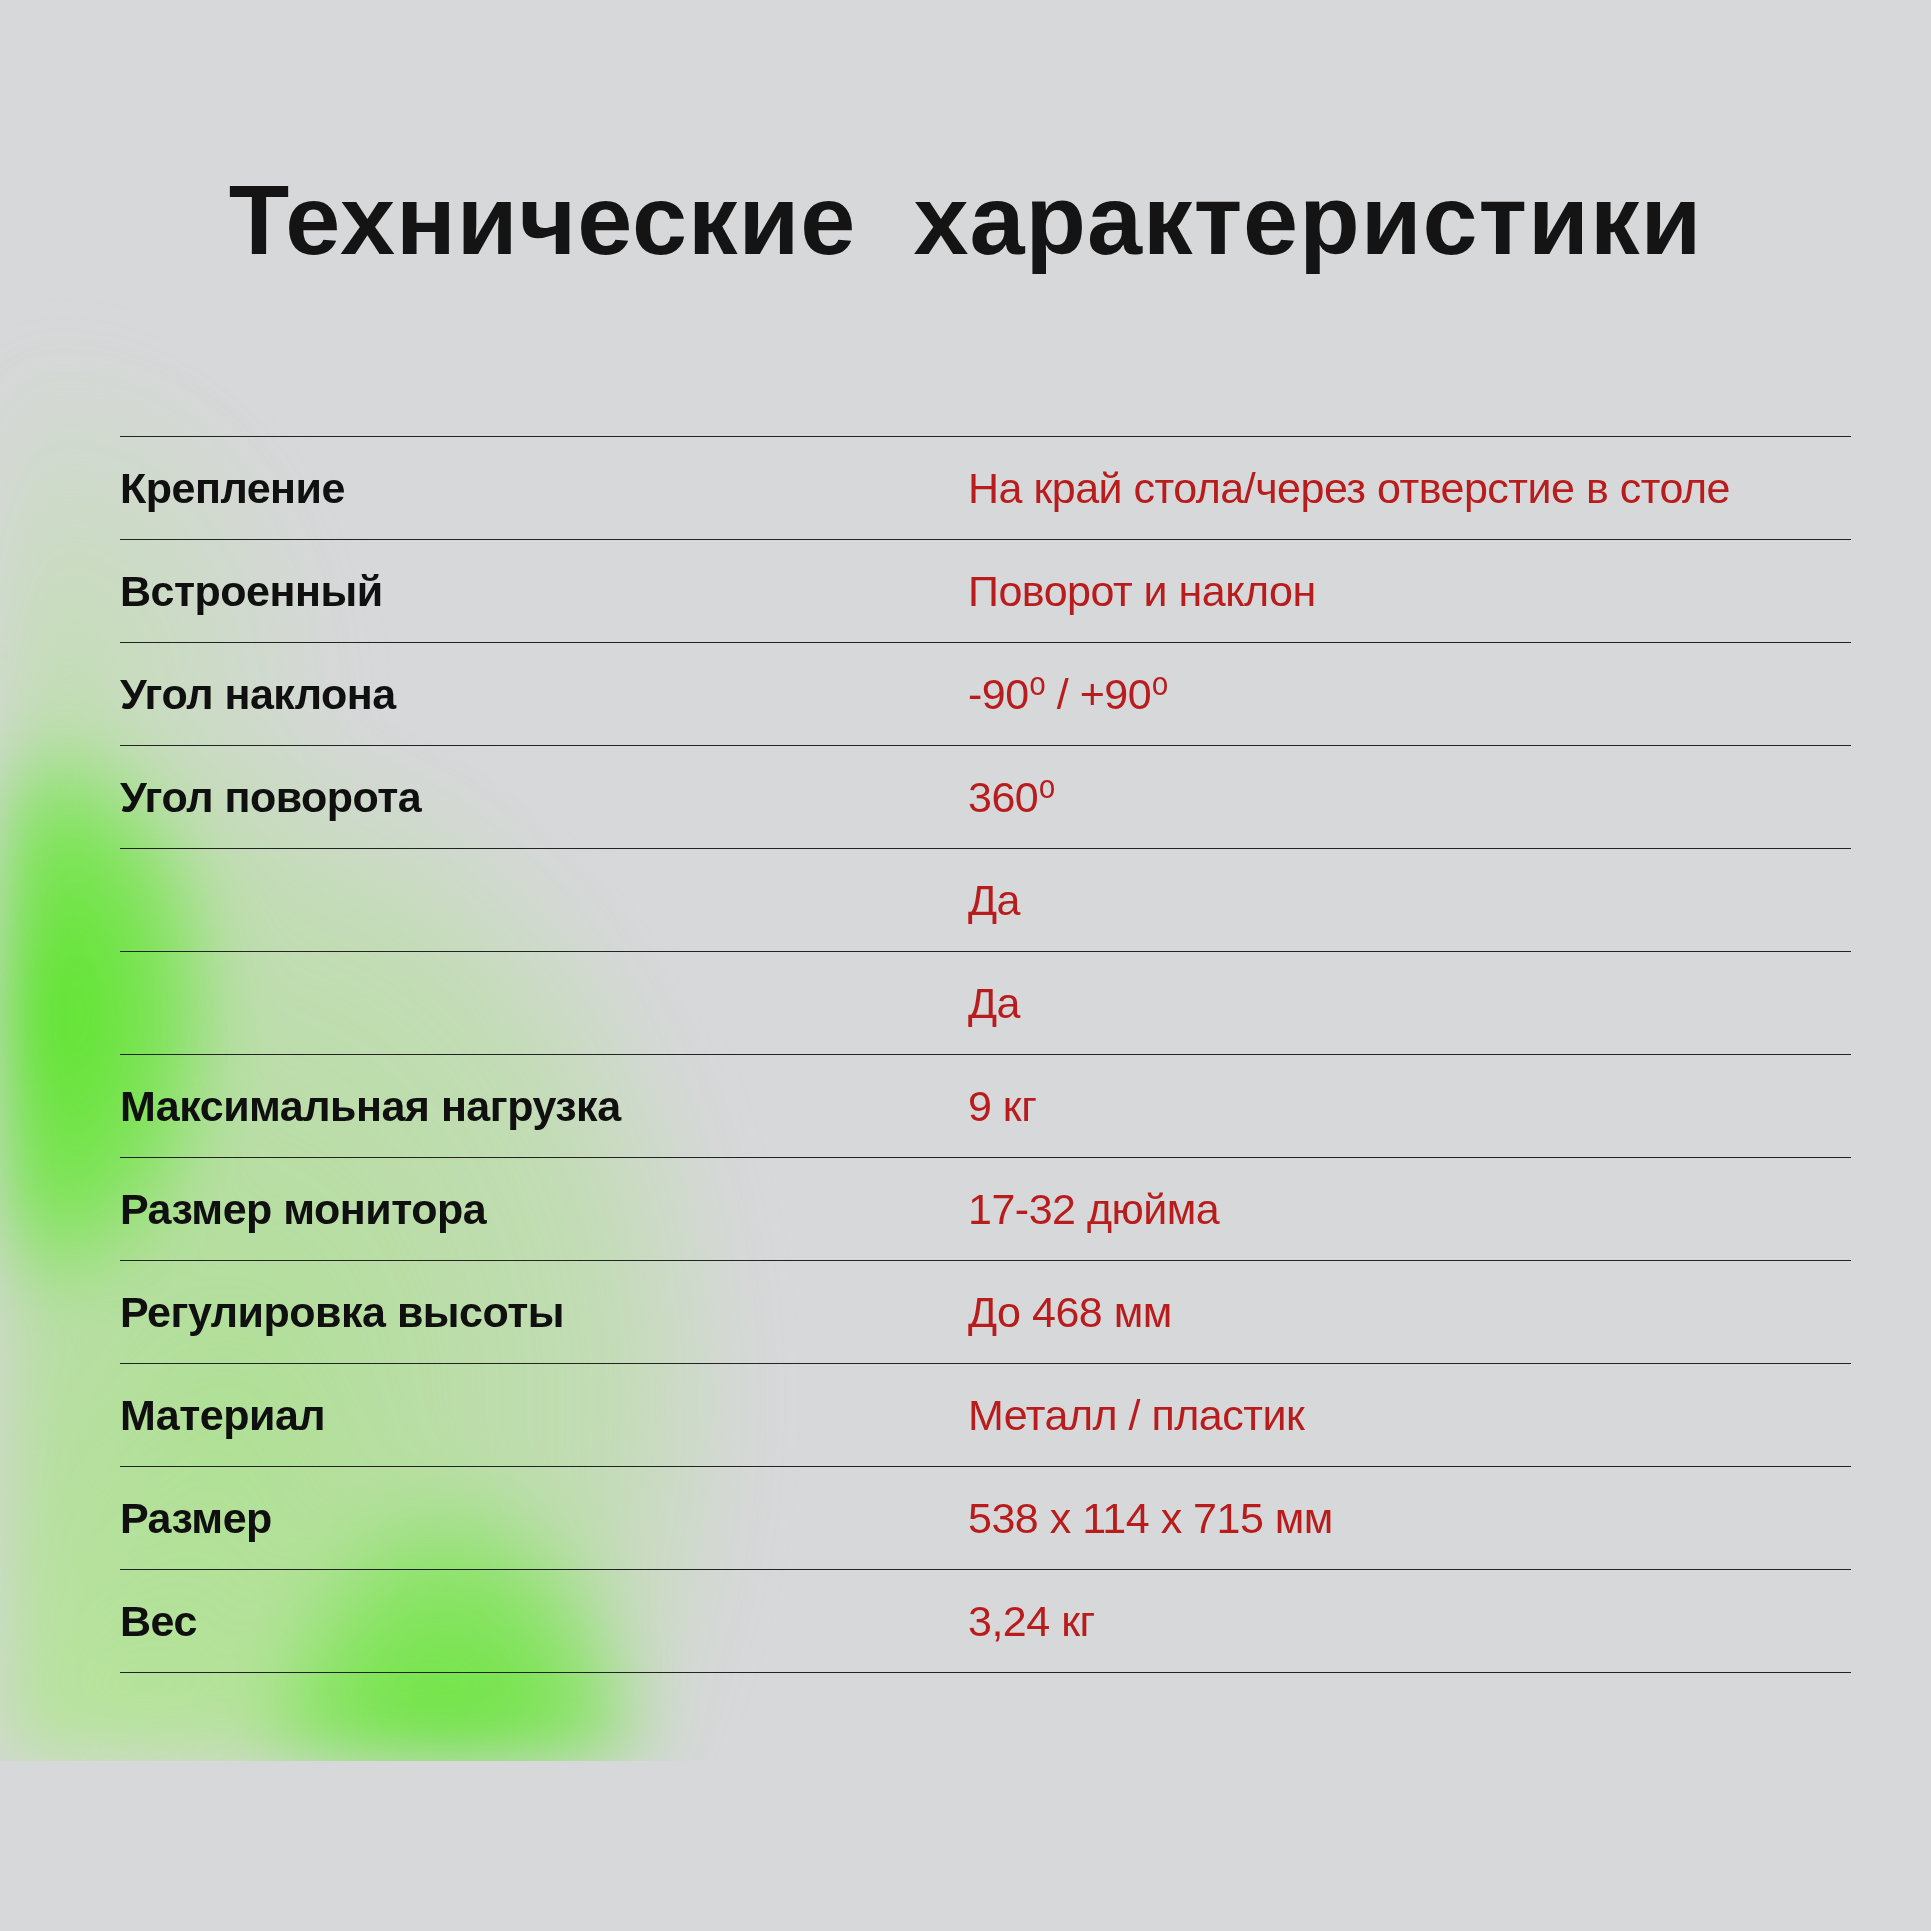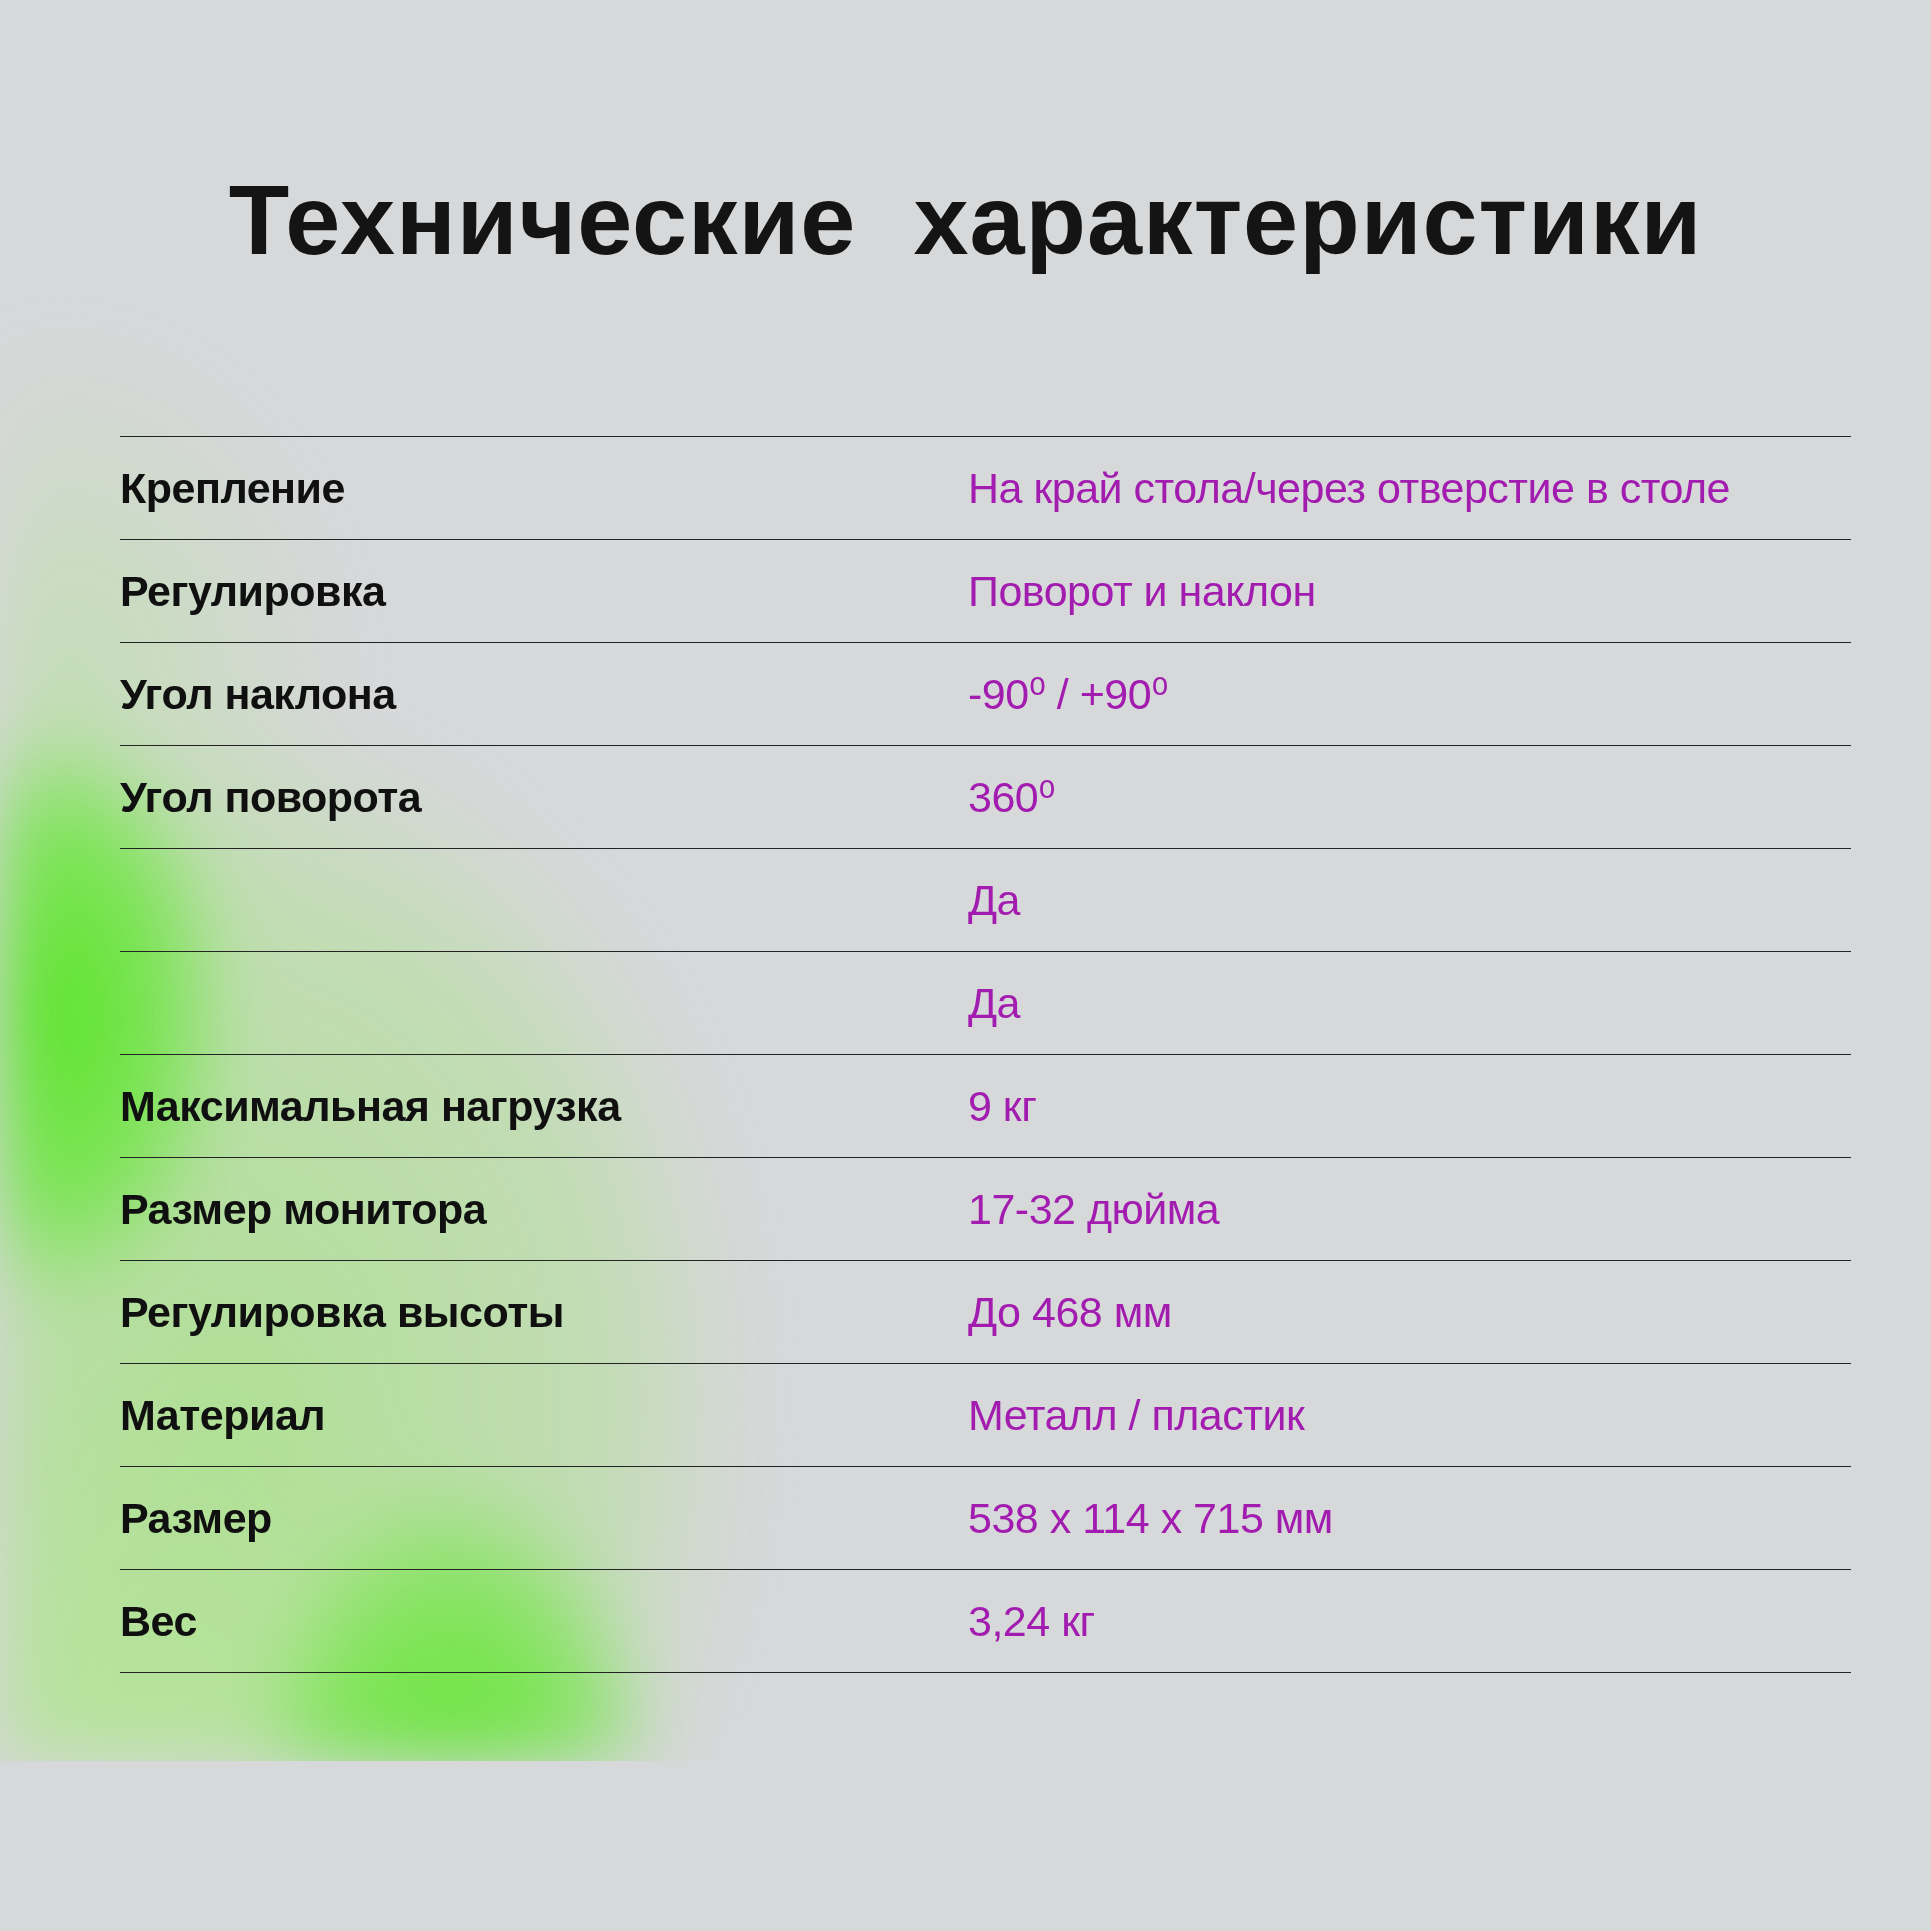--- a/index.html
+++ b/index.html
@@ -51,21 +51,21 @@
     font-size:43px;
     font-weight:700;
     color:#101010;
     letter-spacing:-0.5px;
   }
   .value{
     position:absolute;
     left:848px;
     font-size:43px;
     font-weight:400;
-    color:#a21caf;
+    color:#b91c1c;
     letter-spacing:-0.5px;
     white-space:nowrap;
   }
 </style>
 </head>
 <body>
 
 <div class="canvas">
 
   <div class="blob"></div>
@@ -73,21 +73,21 @@
   <h1 class="title">Технические  характеристики</h1>
 
   <div class="spec-table">
 
     <div class="row">
       <div class="label">Крепление</div>
       <div class="value">На край стола/через отверстие в столе</div>
     </div>
 
     <div class="row">
-      <div class="label">Регулировка</div>
+      <div class="label">Встроенный</div>
       <div class="value">Поворот и наклон</div>
     </div>
 
     <div class="row">
       <div class="label">Угол наклона</div>
       <div class="value">-90⁰ / +90⁰</div>
     </div>
 
     <div class="row">
       <div class="label">Угол поворота</div>

